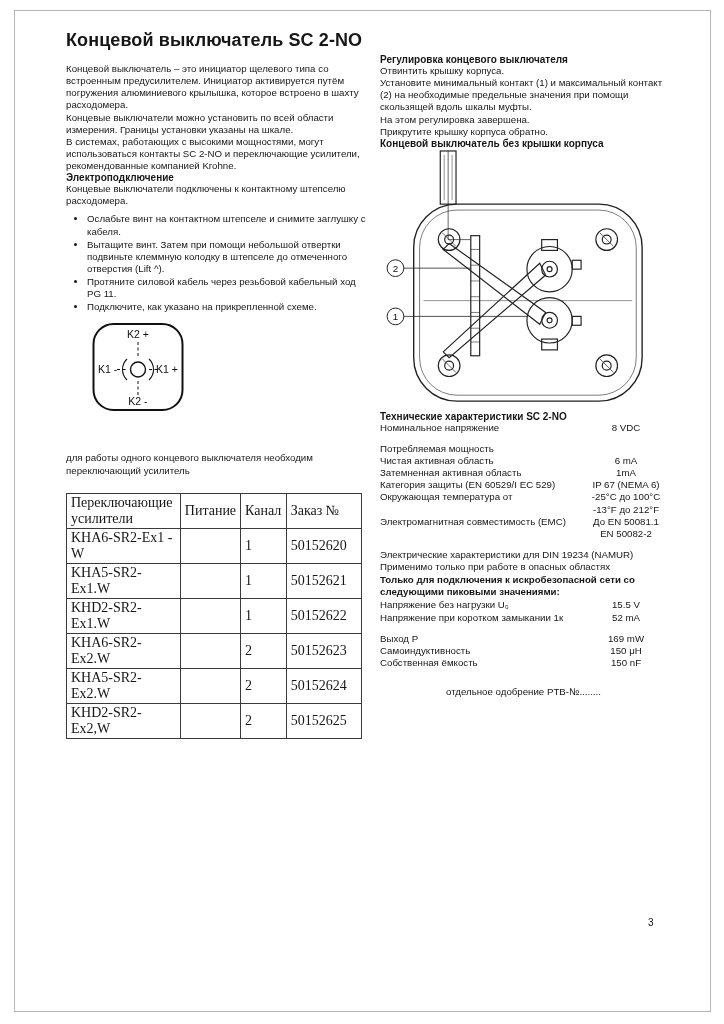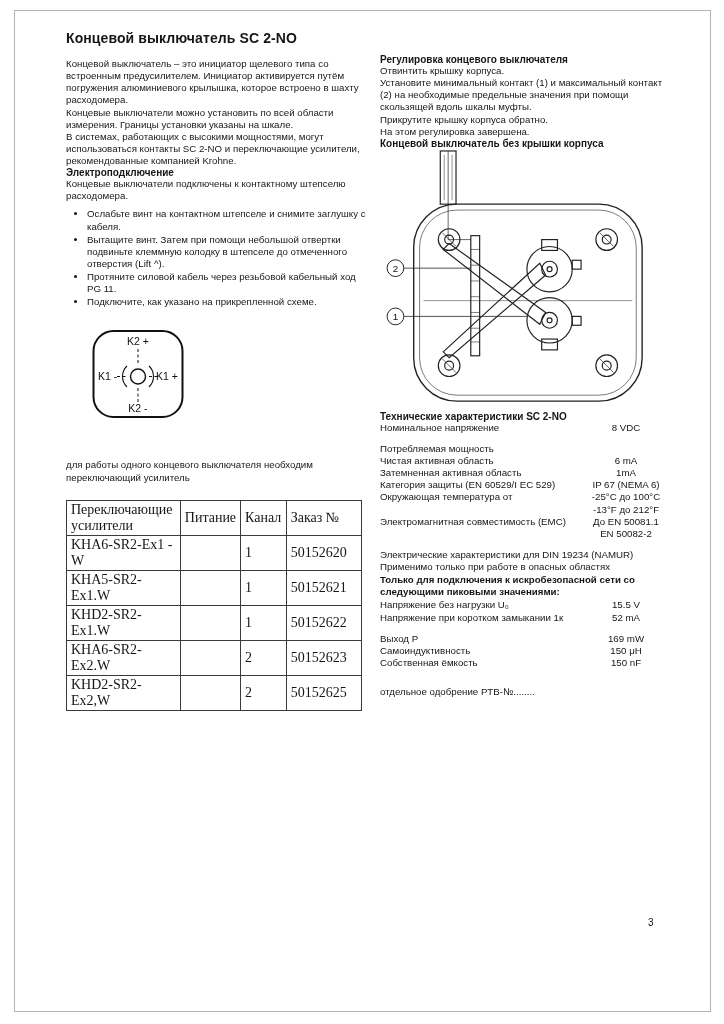--- a/index.html
+++ b/index.html
@@ -5,28 +5,28 @@
   html,body{margin:0;padding:0;}
   body{background:#ffffff;font-family:"Liberation Sans",sans-serif;color:#161616;
        -webkit-font-smoothing:antialiased;}
   .page{position:relative;width:724px;height:1024px;background:#fff;overflow:hidden;}
   .page-border{position:absolute;left:14px;top:10px;right:13px;bottom:12px;
                border:1px solid #b4b4b4;pointer-events:none;}
 
   .col-left{position:absolute;left:66px;top:30px;width:300px;}
   .col-right{position:absolute;left:380px;top:54px;width:287px;}
 
-  h1.doc-title{font-size:14px;font-weight:bold;margin:0 0 12px 0;letter-spacing:.1px;}
+  h1.doc-title{font-size:18px;font-weight:bold;margin:0 0 12px 0;letter-spacing:.1px;}
   h2.section{font-size:10px;font-weight:bold;margin:0;}
   p,.note,li,.spec-row,.spec-note{font-size:9.7px;line-height:1.25;}
   p{margin:0;}
 
   .heading-electro{margin-top:15px;margin-bottom:13px;}
   .electro-intro{margin-bottom:6px;}
-  ul.bullets{margin:0 0 19px 0;padding-left:21px;}
+  ul.bullets{margin:0 0 7px 0;padding-left:21px;}
   ul.bullets li{margin:0 0 1px 0;}
 
   .connector-wrap{margin:4px 0 34px 24px;}
 
   .amp-note{margin-bottom:16px;}
 
   table.amp-table{border-collapse:collapse;width:296px;
        font-family:"Liberation Serif",serif;font-size:14px;}
   table.amp-table th,table.amp-table td{border:1px solid #3a3a3a;padding:1px 4px;
        font-weight:normal;text-align:left;vertical-align:middle;}
@@ -40,21 +40,21 @@
   .drawing-wrap{margin-left:4px;}
   .heading-specs{margin-top:24px;margin-bottom:14px;}
 
   .spec-block{margin-bottom:9px;}
   .spec-row{display:flex;}
   .spec-label{flex:0 0 205px;}
   .spec-value{flex:1;text-align:center;}
   .spec-note{margin:0;}
   .spec-note.bold{font-weight:bold;margin:1px 0;}
   .notes-block{margin-bottom:1px;}
-  .ptb{margin-top:17px;}
+  .ptb{margin-top:17px;text-align:center;}
 
   .page-number{position:absolute;left:648px;top:917px;font-size:10px;}
 
   svg text{font-family:"Liberation Sans",sans-serif;fill:#111;stroke:none;}
 </style>
 </head>
 <body>
 
 <div class="page">
   <div class="page-border"></div>
@@ -134,37 +134,43 @@
           <td>1</td>
           <td>50152622</td>
         </tr>
           <tr>
           <td>KHA6-SR2-Ex2.W</td>
           <td></td>
           <td>2</td>
           <td>50152623</td>
         </tr>
           <tr>
+          <td>KHA5-SR2-Ex2.W</td>
+          <td></td>
+          <td>2</td>
+          <td>50152624</td>
+        </tr>
+          <tr>
           <td>KHD2-SR2-Ex2,W</td>
           <td></td>
           <td>2</td>
           <td>50152625</td>
         </tr>
         </tbody>
     </table>
   </div>
 
   <div class="col-right">
     <h2 class="section heading-adjust">Регулировка концевого выключателя</h2>
 
     <div class="adjust">
       <p>Отвинтить крышку корпуса.</p>
       <p>Установите минимальный контакт (1) и максимальный контакт (2) на необходимые        предельные значения при помощи скользящей вдоль шкалы муфты.</p>
+      <p>На этом регулировка завершена.</p>
       <p>Прикрутите крышку корпуса обратно.</p>
-      <p>На этом регулировка завершена.</p>
     </div>
 
     <h2 class="section heading-drawing">Концевой выключатель без крышки корпуса</h2>
 
     <div class="drawing-wrap">
       <svg viewBox="0 0 280 262" width="276" height="258">
         <g fill="none" stroke="#222" stroke-width="1.2">
 
           <g>
             <rect x="57" y="2" width="16" height="54"></rect>

